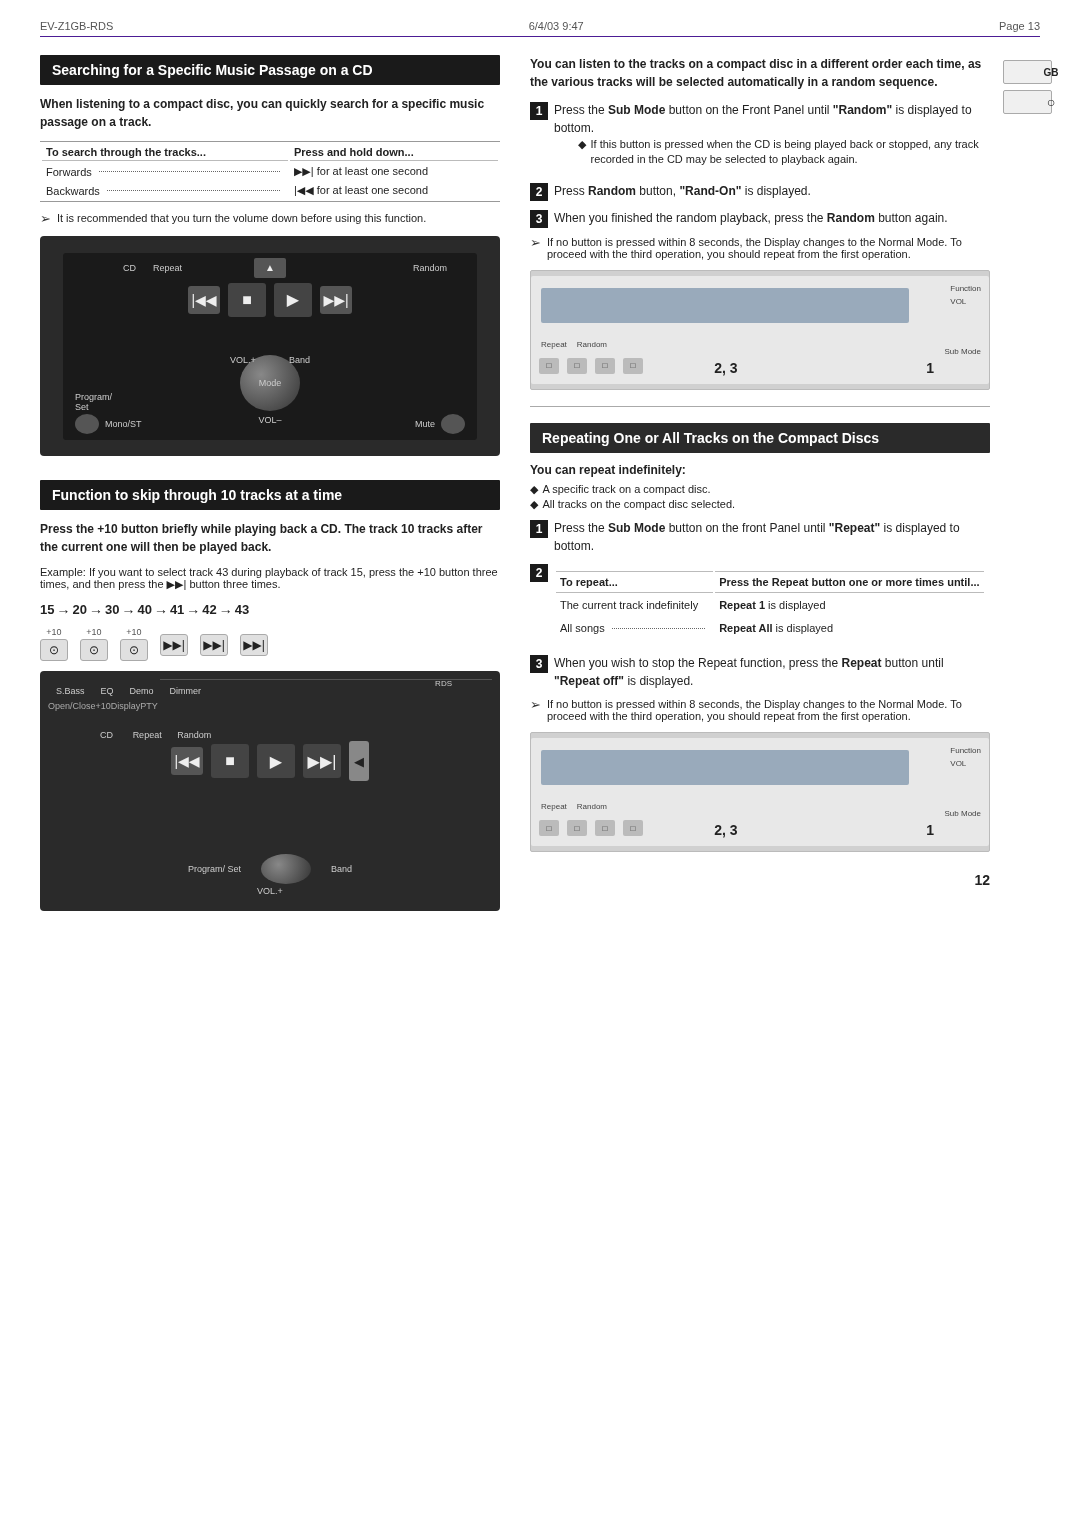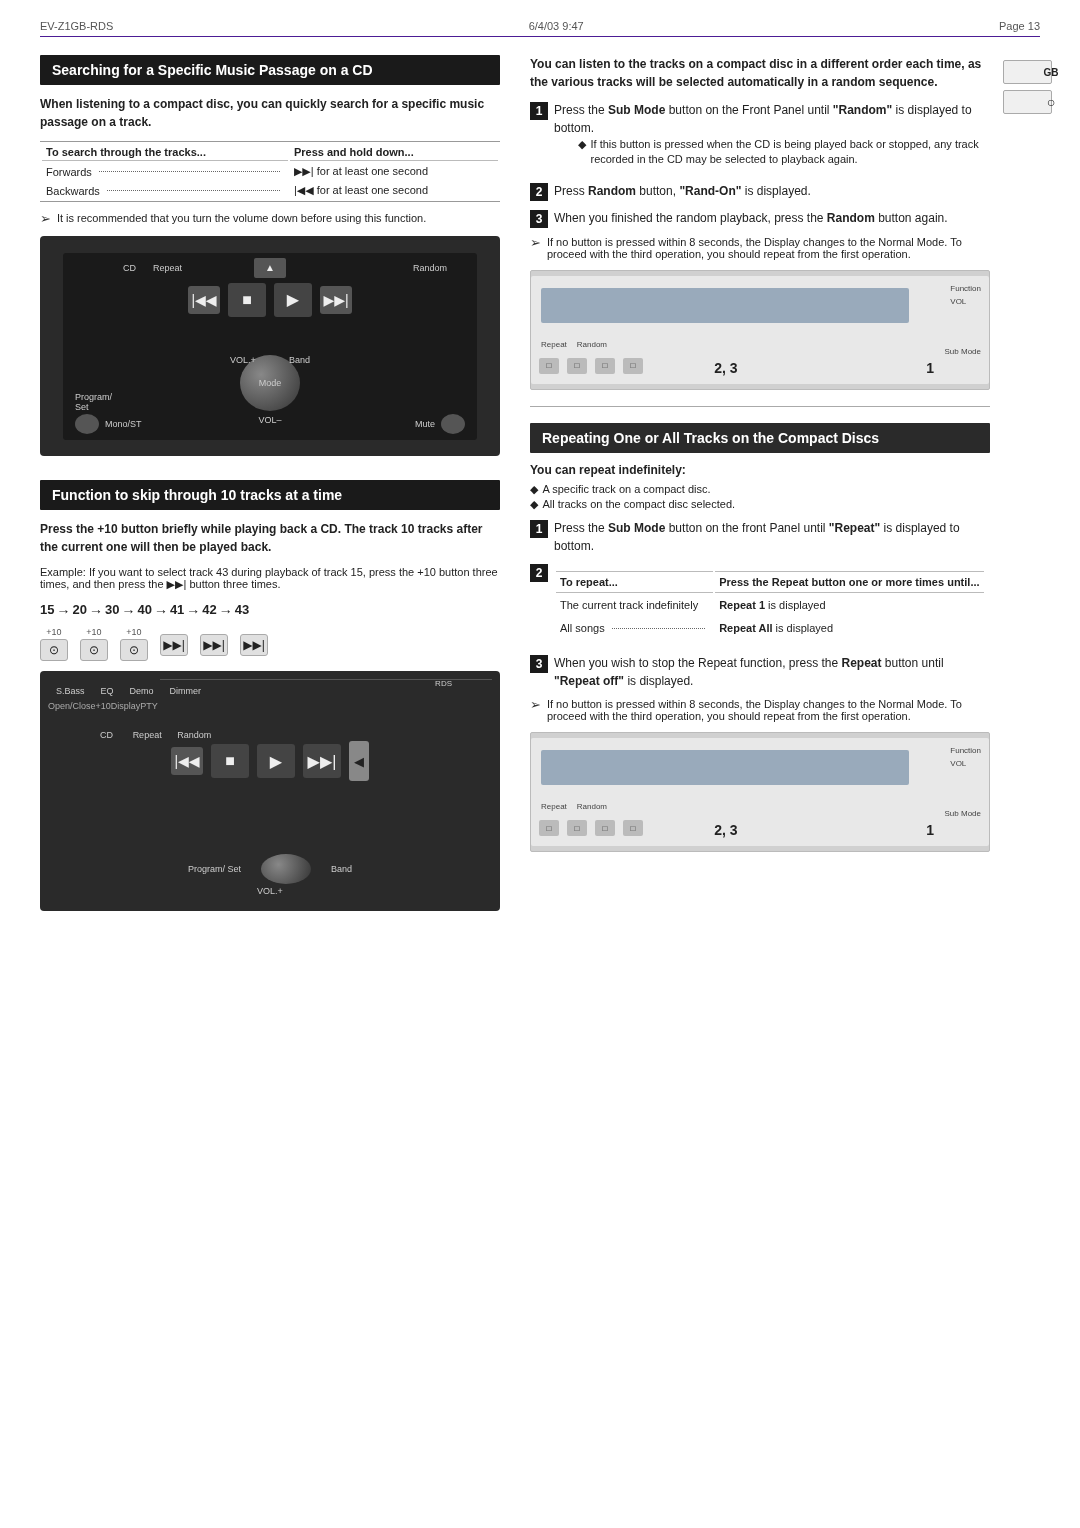--- a/index.html
+++ b/index.html
@@ -740,16 +740,17 @@
               <div class="panel-btn">□</div>
               <div class="panel-btn">□</div>
             </div>
 
             <span class="number-badge badge-23">2, 3</span>
             <span class="number-badge badge-1">1</span>
           </div>
         </div>
       </div>
 
+      <div class="page-number">12</div>
 
     </div>
   </div>
 </div>
 
 </body></html>

